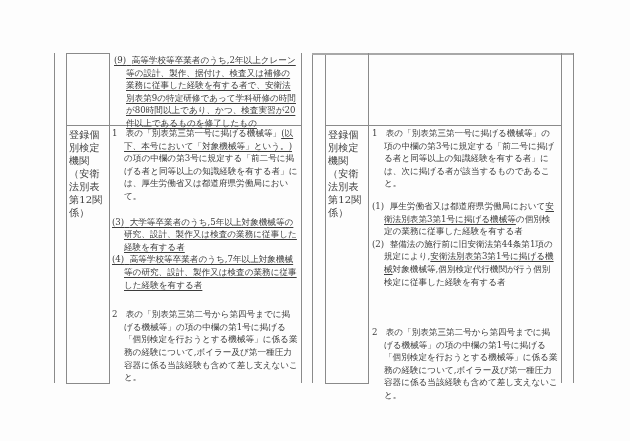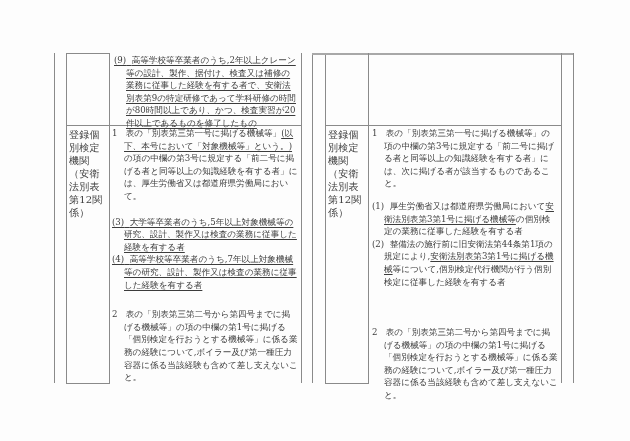--- a/index.html
+++ b/index.html
@@ -94,21 +94,21 @@
 
   <div class="content" style="left:372px; top:127px; width:186px;">
     <p class="para hang1">
       <span>1</span>&nbsp;&nbsp;&nbsp;<span>表の「別表第三第一号に掲げる機械等」の項の中欄の第3号に規定する「前二号に掲げる者と同等以上の知識経験を有する者」には、次に掲げる者が該当するものであること。</span>
     </p>
     <div class="gap" style="height:10px;"></div>
     <p class="para hang2">
       <span>(1)</span>&nbsp;&nbsp;<span>厚生労働省又は都道府県労働局において</span><span class="u">安衛法別表第3第1号に掲げる機械等</span><span>の個別検定の業務に従事した経験を有する者</span>
     </p>
     <p class="para hang2">
-      <span>(2)</span>&nbsp;&nbsp;<span>整備法の施行前に旧安衛法第44条第1項の規定により,</span><span class="u">安衛法別表第3第1号に掲げる機械</span><span>等について,個別検定代行機関が行う個別検定に従事した経験を有する者</span>
+      <span>(2)</span>&nbsp;&nbsp;<span>整備法の施行前に旧安衛法第44条第1項の規定により,</span><span class="u">安衛法別表第3第1号に掲げる機械</span><span>対象機械等,個別検定代行機関が行う個別検定に従事した経験を有する者</span>
     </p>
   </div>
 
   <div class="content" style="left:372px; top:326px; width:186px;">
     <p class="para hang1">
       <span>2</span>&nbsp;&nbsp;&nbsp;<span>表の「別表第三第二号から第四号までに掲げる機械等」の項の中欄の第1号に掲げる「個別検定を行おうとする機械等」に係る業務の経験について,ボイラー及び第一種圧力容器に係る当該経験も含めて差し支えないこと。</span>
     </p>
   </div>
 </div>
 

